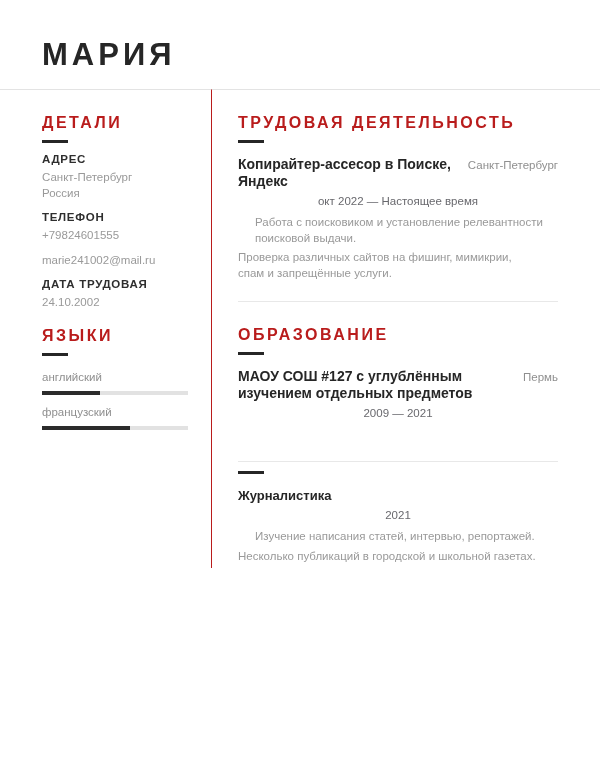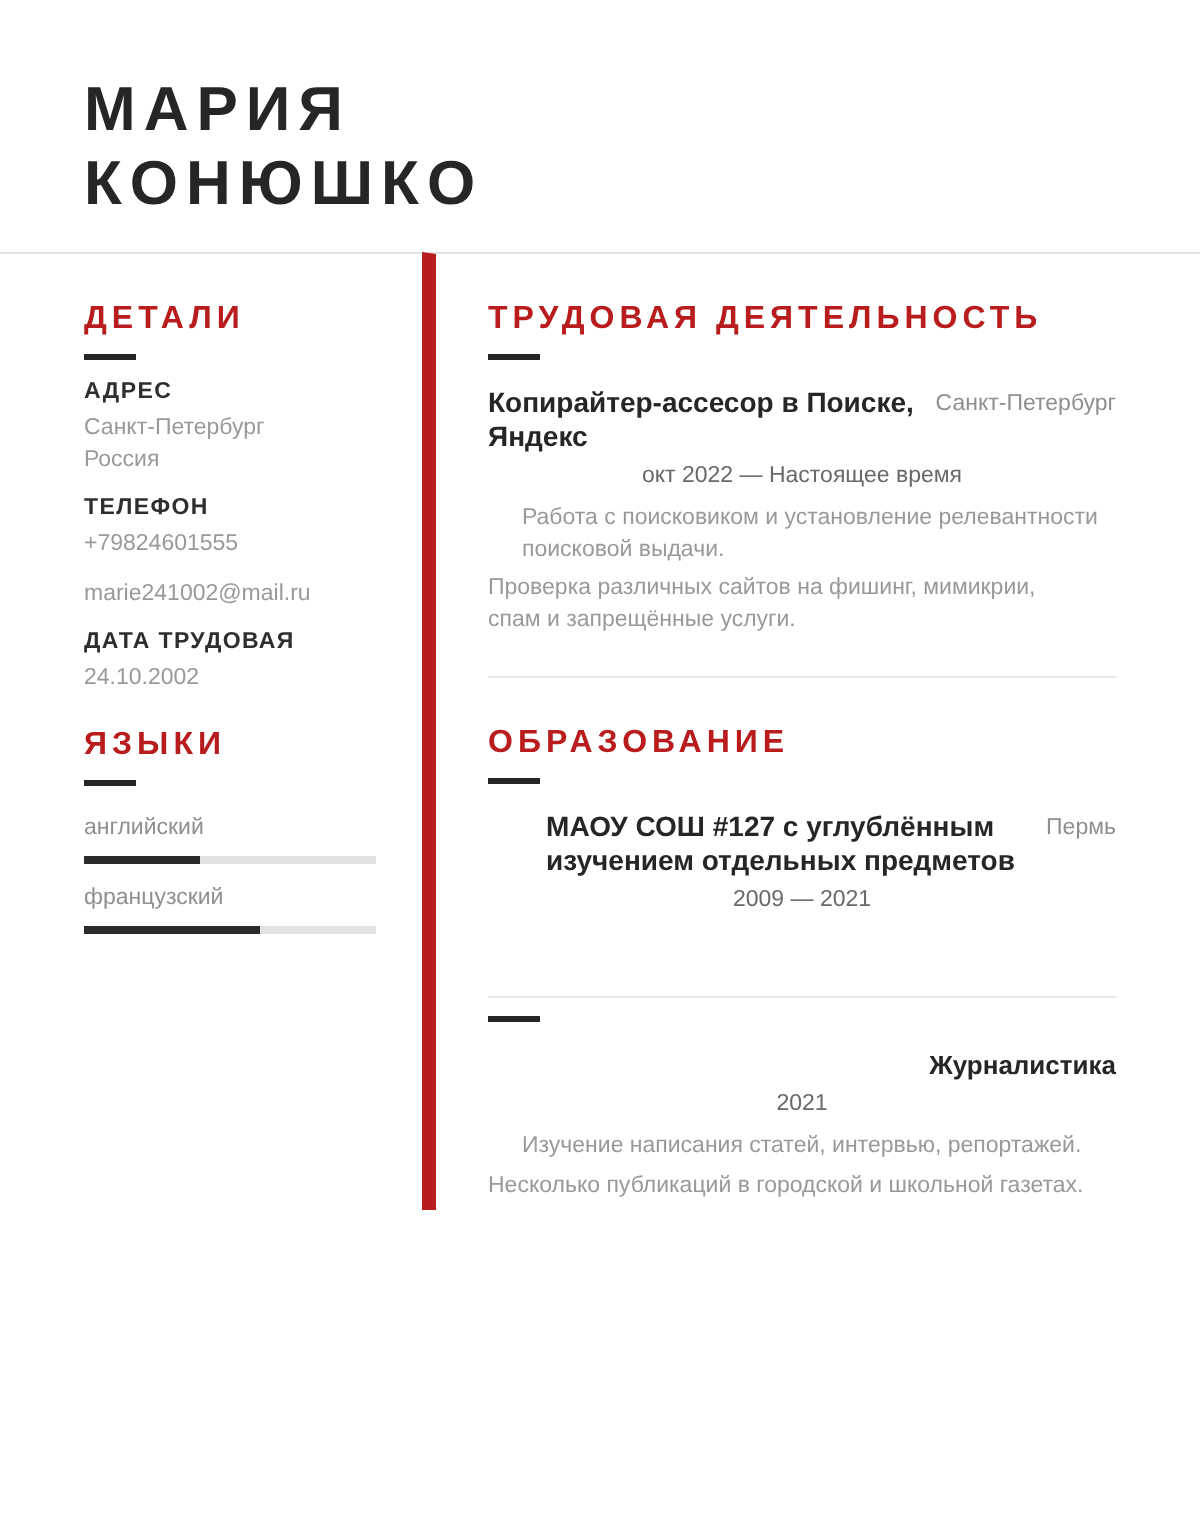--- a/index.html
+++ b/index.html
@@ -28,21 +28,21 @@
   .columns { display: flex; margin-top: 16px; }
   .col-left {
     width: 211px;
     padding: 0 22px 40px 42px;
     border-top: 1px solid #e3e3e3;
   }
   .col-right {
     flex: 1;
     padding: 0 42px 4px 26px;
     border-top: 1px solid #e3e3e3;
-    border-left: 7px solid #b91c1c;
+    border-left: 1px solid #b91c1c;
   }
 
   
   .section-heading {
     font-size: 16px;
     font-weight: 700;
     letter-spacing: 2.5px;
     line-height: 16px;
     color: #b91c1c;
     margin-top: 25px;
@@ -86,21 +86,21 @@
     margin-top: 6px;
     width: 146px;
     height: 4px;
     background: #e2e2e2;
   }
   .language-bar-fill { height: 100%; background: #2b2b2b; }
 
   
   .entry-header {
     display: flex;
-    justify-content: flex-end;
+    justify-content: space-between;
     align-items: flex-start;
     margin-top: 13px;
   }
   .entry-title {
     font-size: 14px;
     font-weight: 700;
     line-height: 17px;
     color: #262626;
     max-width: 250px;
   }
@@ -136,21 +136,20 @@
   .section-divider.after-education { margin-top: 40px; }
 </style>
 </head>
 <body>
 
 <div class="page">
 
   <div class="header">
     <h1 class="name">
       <span>МАРИЯ</span>
-      <span>КОНЮШКО</span>
     </h1>
   </div>
 
   <div class="columns">
 
     <aside class="col-left">
 
       <section>
         <h2 class="section-heading">ДЕТАЛИ</h2>
         <div class="heading-rule"></div>

